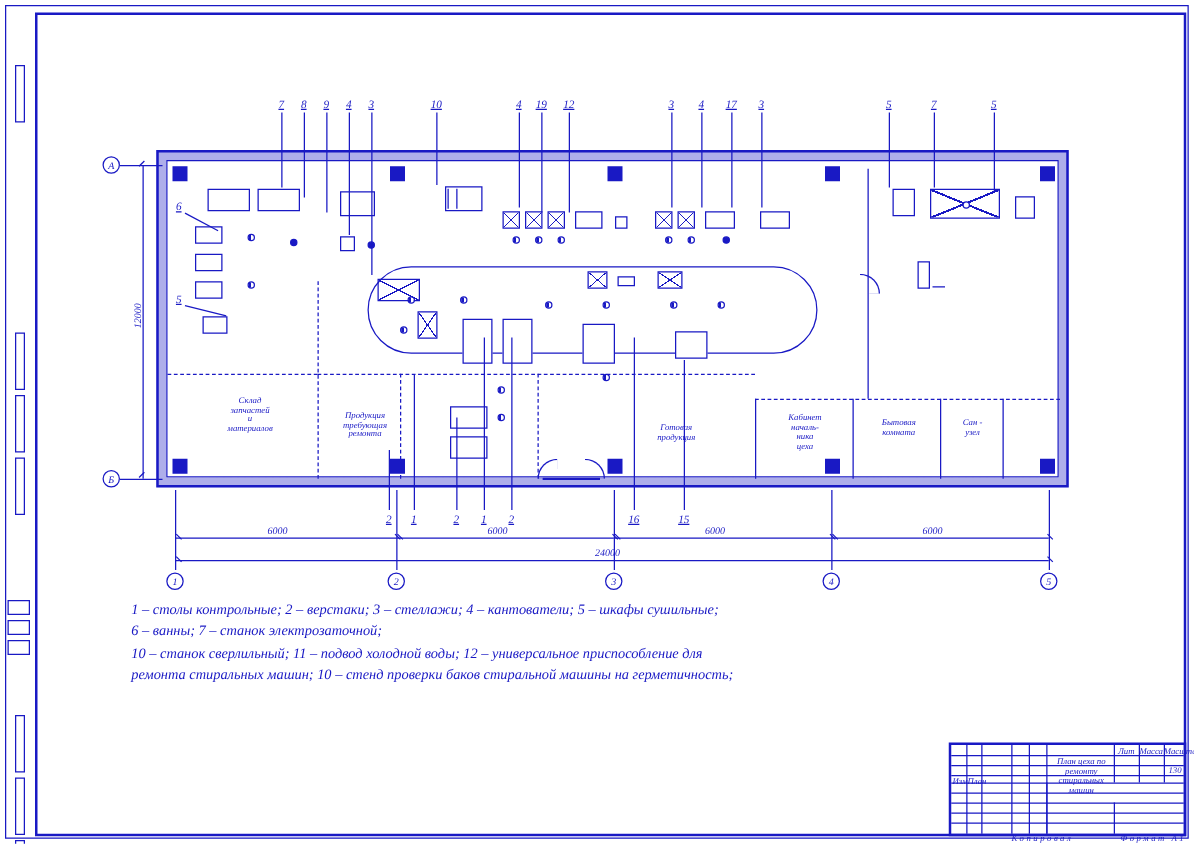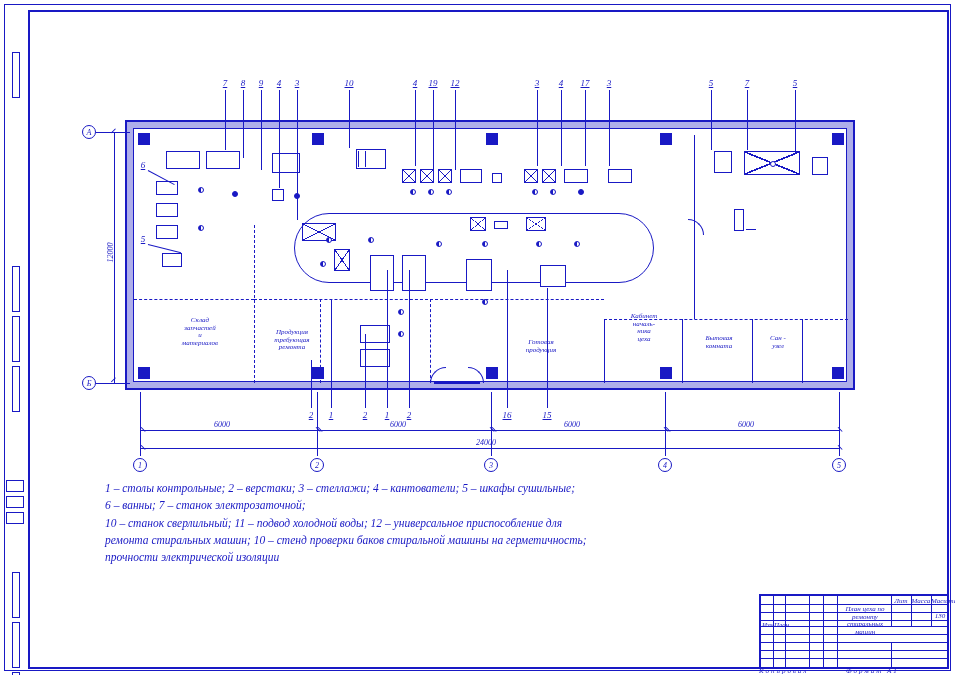--- a/index.html
+++ b/index.html
@@ -165,21 +165,21 @@
     border:2px solid #1919c4;
     font: italic 7px "Comic Sans MS", cursive;
     color:#1919c4;
   }
   .tb .row { position:absolute; left:0; right:0; border-top:1px solid #1919c4; }
   .tb .vline { position:absolute; top:0; bottom:0; border-left:1px solid #1919c4; }
   .tb-title { position:absolute; text-align:center; }
   .tb-footer {
     position:absolute; right:6px; bottom:0px; width:190px;
     font: italic 7px "Comic Sans MS", cursive; color:#1919c4;
-    letter-spacing:2px;
+    text-align:right; letter-spacing:2px;
   }
   .door { position:absolute; border:1px solid #1919c4; height:2px; background:#fff; }
   .door-arc { position:absolute; width:16px; height:16px; border:1px solid #1919c4; border-right:none; border-bottom:none; border-radius:16px 0 0 0; }
 </style>
 </head>
 <body>
 
 <div class="frame"></div>
 <div class="frame-inner"></div>
 
@@ -300,21 +300,21 @@
     <div class="door-arc" style="left:296px; bottom:-2px;"></div>
     <div class="door-arc" style="left:334px; bottom:-2px; transform:scaleX(-1);"></div>
 
     <div class="dash-v" style="left:186px; top:170px; height:84px"></div>
     <div class="dash-v" style="left:296px; top:170px; height:84px"></div>
     <div class="dash-h" style="left:120px; top:170px; width:350px"></div>
 
     <div class="room-label" style="left:26px; top:188px; width:80px">Склад<br>запчастей<br>и<br>материалов</div>
     <div class="room-label" style="left:130px; top:200px; width:56px">Продукция<br>требующая<br>ремонта</div>
     <div class="room-label" style="left:372px; top:210px; width:70px">Готовая<br>продукция</div>
-    <div class="room-label" style="left:480px; top:184px; width:60px">Кабинет<br>началь-<br>ника<br>цеха</div>
+    <div class="room-label" style="left:480px; top:202px; width:60px">Кабинет<br>началь-<br>ника<br>цеха</div>
     <div class="room-label" style="left:558px; top:206px; width:54px">Бытовая<br>комната</div>
     <div class="room-label" style="left:624px; top:206px; width:40px">Сан -<br>узел</div>
   </div>
 
   <div class="callout-num" style="left:148px; top:18px">7</div>
   <div class="callout-num" style="left:166px; top:18px">8</div>
   <div class="callout-num" style="left:184px; top:18px">9</div>
   <div class="callout-num" style="left:202px; top:18px">4</div>
   <div class="callout-num" style="left:220px; top:18px">3</div>
   <div class="callout-num" style="left:272px; top:18px">10</div>
@@ -397,21 +397,20 @@
   <div class="grid-bubble" style="left:414px; top:398px">3</div>
   <div class="grid-bubble" style="left:588px; top:398px">4</div>
   <div class="grid-bubble" style="left:762px; top:398px">5</div>
 </div>
 
 <div class="legend">
   <div>1 – столы контрольные; 2 – верстаки; 3 – стеллажи; 4 – кантователи; 5 – шкафы сушильные;</div>
   <div>6 – ванны;   7 – станок электрозаточной;</div>
   <div>10 – станок сверлильный; 11 – подвод холодной воды; 12 – универсальное приспособление для</div>
   <div>ремонта стиральных машин; 10 – стенд проверки баков стиральной машины на герметичность;</div>
-  <div>прочности электрической изоляции</div>
 </div>
 
 <div class="tb">
   <div class="vline" style="left:12px"></div>
   <div class="vline" style="left:24px"></div>
   <div class="vline" style="left:48px"></div>
   <div class="vline" style="left:62px"></div>
   <div class="vline" style="left:76px"></div>
   <div class="vline" style="left:130px; top:0; height:30px"></div>
   <div class="vline" style="left:150px; top:0; height:30px"></div>

